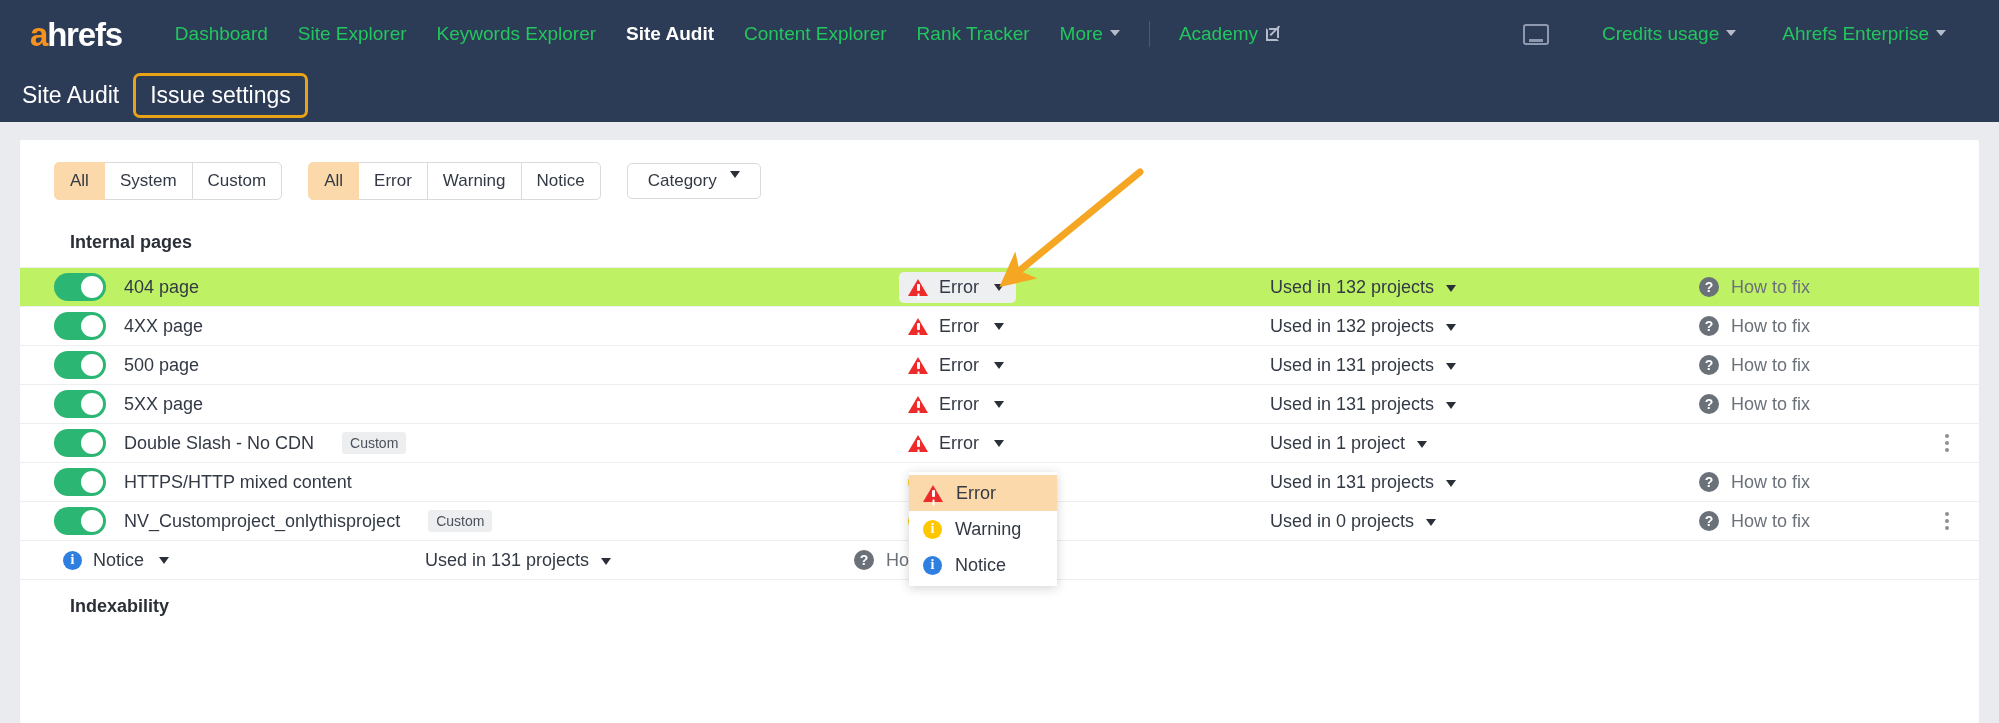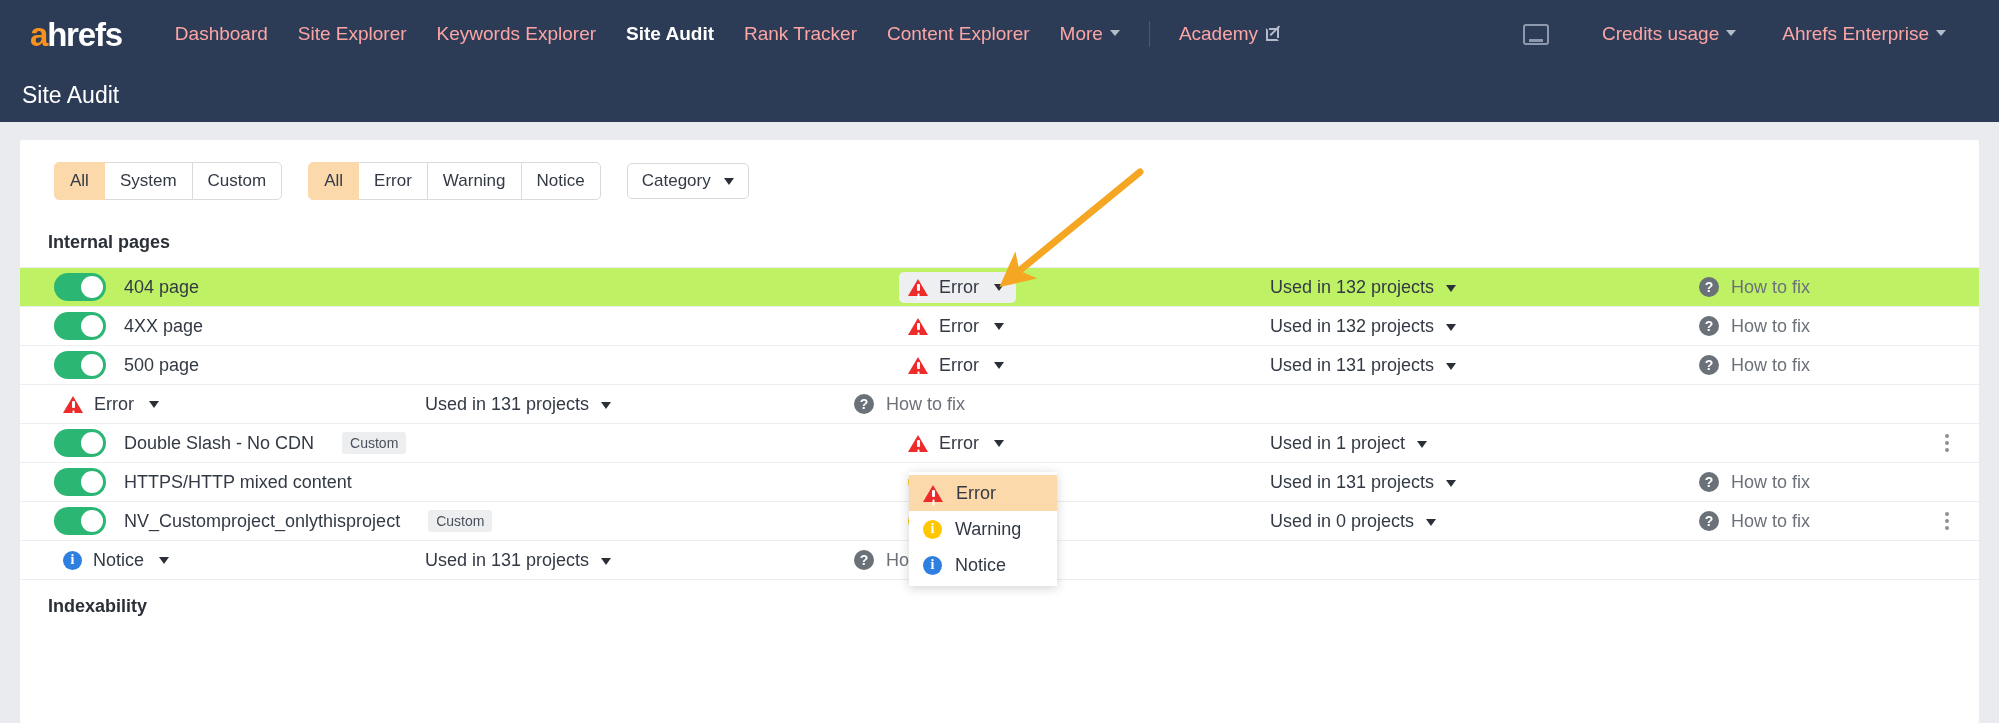--- a/index.html
+++ b/index.html
@@ -23,21 +23,21 @@
     font-size: 33px;
     font-weight: bold;
     letter-spacing: -1.2px;
     color: #ffffff;
     margin-right: 38px;
     line-height: 1;
   }
   .logo .a { color: #f7921e; }
   .nav-items { display: flex; align-items: center; gap: 0px; }
   .nav-link {
-    color: #fca5a5;
+    color: #22c55e;
     font-size: 19px;
     padding: 0 15px;
     white-space: nowrap;
     cursor: pointer;
     line-height: 68px;
   }
   .nav-link.active { color: #ffffff; font-weight: bold; }
   .nav-caret {
     display: inline-block;
     margin-left: 7px;
@@ -126,30 +126,30 @@
     margin-left: -1px;
     line-height: 1.3;
   }
   .seg button:first-child { margin-left: 0; border-radius: 5px 0 0 5px; }
   .seg button:last-child { border-radius: 0 5px 5px 0; }
   .seg button.on { background: #fbd9ab; border-color: #fbd9ab; position: relative; z-index: 2; }
   .dd-btn {
     font-family: "Liberation Sans", sans-serif;
     font-size: 17px; color: #333a45; background: #ffffff;
     border: 1px solid #d8dade; border-radius: 5px;
-    padding: 7px 14px; cursor: pointer;
-    display: flex; align-items: center; gap: 13px;
+    padding: 7px 20px; cursor: pointer;
+    display: flex; align-items: flex-start; gap: 13px;
   }
   .caret-dark {
     border-left: 5px solid transparent; border-right: 5px solid transparent;
     border-top: 7px solid #2b3038; display: inline-block;
   }
 
   .section-head {
-    padding: 12px 34px 14px 28px;
+    padding: 12px 34px 14px 50px;
     font-size: 18px; font-weight: bold; color: #2b3038;
     border-bottom: 1px solid #edeef0;
   }
 
   
   .row {
     display: flex; align-items: center;
     height: 39px;
     border-bottom: 1px solid #edeef0;
     padding: 0 34px 0 34px;
@@ -259,35 +259,36 @@
 
 <div class="topnav">
   <div class="logo">
     <span class="a">a</span><span>hrefs</span>
   </div>
   <div class="nav-items">
     <div class="nav-link"><span>Dashboard</span></div>
     <div class="nav-link"><span>Site Explorer</span></div>
     <div class="nav-link"><span>Keywords Explorer</span></div>
     <div class="nav-link active"><span>Site Audit</span></div>
+    <div class="nav-link"><span>Content Explorer</span></div>
     <div class="nav-link"><span>Rank Tracker</span></div>
-    <div class="nav-link"><span>Content Explorer</span></div>
     <div class="nav-link"><span>More</span><span class="nav-caret"></span></div>
     <div class="nav-sep"></div>
     <div class="nav-link"><span>Academy</span><span class="ext-ico"></span></div>
   </div>
   <div class="nav-right">
     <div class="mon-ico"></div>
     <div class="nav-link"><span>Credits usage</span><span class="nav-caret"></span></div>
     <div class="nav-link"><span>Ahrefs Enterprise</span><span class="nav-caret"></span></div>
   </div>
 </div>
 
 <div class="subnav">
   <div class="subnav-title">Site Audit</div>
+  <div class="issue-settings-box">Issue settings</div>
 </div>
 
 <div class="page">
   <div class="card">
 
     <div class="filterbar">
       <div class="seg">
         <button class="on">All</button>
         <button>System</button>
         <button>Custom</button>
@@ -361,20 +362,26 @@
             </span></div>
           <div class="col-used"><span class="used-text">Used in 131 projects</span><span class="used-caret"></span></div>
           <div class="col-fix">
             <span class="fix-link">
               <span class="q-ico">?</span>
               <span class="fix-text">How to fix</span>
             </span>
           </div>
         </div>
         <div class="row">
+          <div class="col-name">
+            <div class="toggle">
+              <div class="knob"></div>
+            </div>
+            <span class="row-label">5XX page</span>
+          </div>
           <div class="col-sev"><span class="sev-chip">
               <span class="ico-error"></span>
               <span class="sev-text">Error</span>
               <span class="sev-caret"></span>
             </span></div>
           <div class="col-used"><span class="used-text">Used in 131 projects</span><span class="used-caret"></span></div>
           <div class="col-fix">
             <span class="fix-link">
               <span class="q-ico">?</span>
               <span class="fix-text">How to fix</span>

